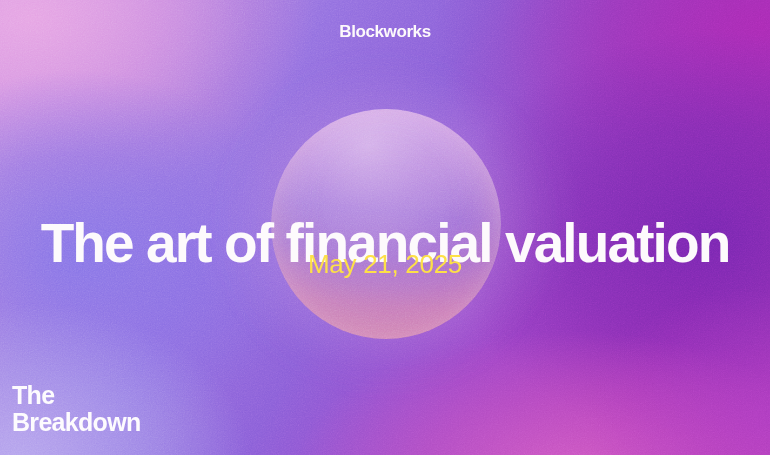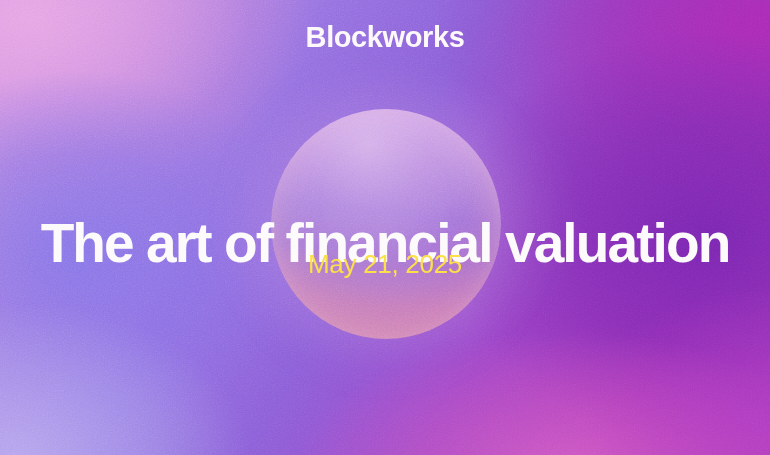--- a/index.html
+++ b/index.html
@@ -138,21 +138,21 @@
     pointer-events: none;
   }
 
   
   #brand-logo {
     position: absolute;
     top: 23px;
     left: 0;
     width: 770px;
     text-align: center;
-    font-size: 29px;
+    font-size: 17px;
     font-weight: 700;
     letter-spacing: -0.4px;
     color: #fdf9fb;
     line-height: 1;
   }
   #headline {
     position: absolute;
     left: 0;
     top: 178px;
     width: 770px;
@@ -217,14 +217,18 @@
     </filter>
     <rect width="770" height="455" filter="url(#grainFilter)"></rect>
   </svg>
 
   <div id="brand-logo">Blockworks</div>
 
   <h1 id="headline">The art of financial valuation</h1>
 
   <div id="date-line">May 21, 2025</div>
 
+  <div id="show-title">
+    <span>The</span>
+    <span>Breakdown</span>
+  </div>
 
 </div>
 
 </body></html>

